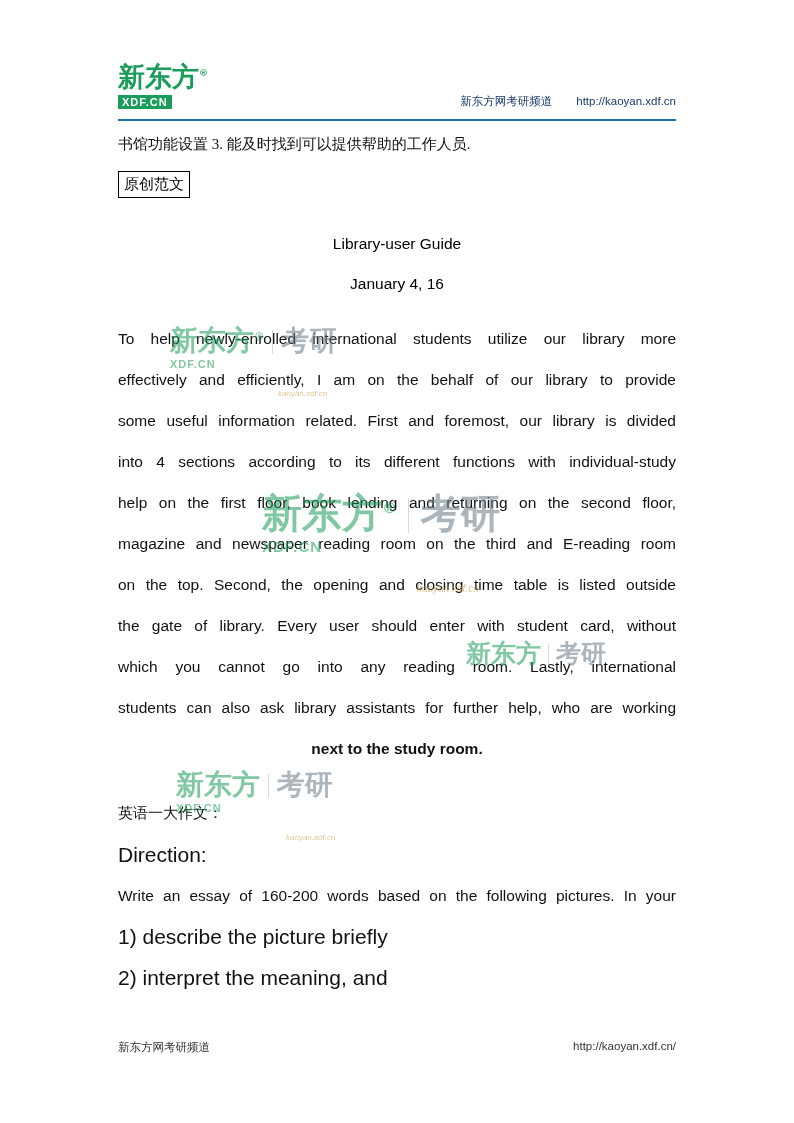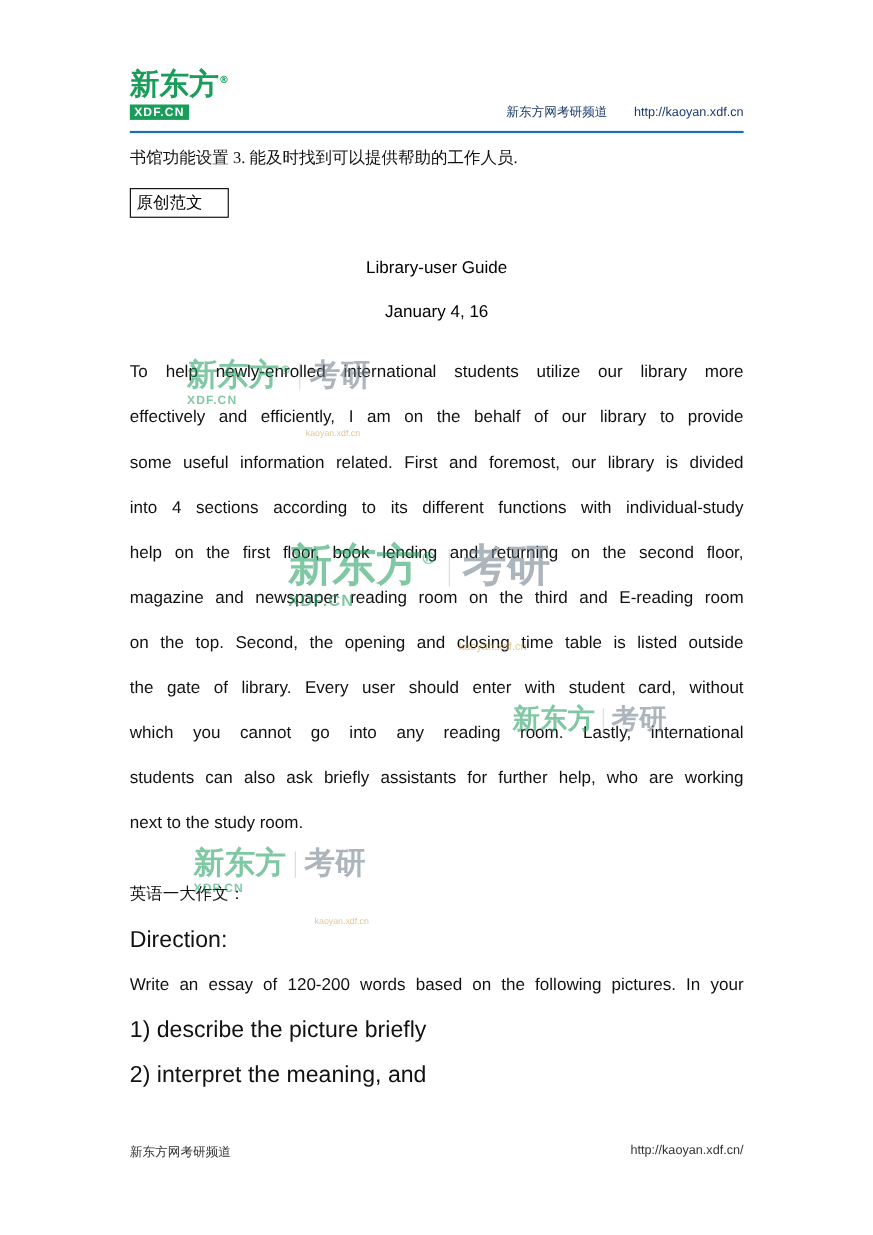--- a/index.html
+++ b/index.html
@@ -99,21 +99,21 @@
     color: #111111;
     white-space: nowrap;
   }
   .cn {
     font-family: Liberation Serif, serif;
     font-size: 15px;
   }
   .boxed {
     display: inline-block;
     border: 1px solid #000;
-    padding: 2px 23px 3px 5px;
+    padding: 2px 5px 3px 5px;
     font-size: 15px;
     line-height: 20px;
     font-family: "DejaVu Sans", "Liberation Sans", sans-serif;
   }
   .center {
     text-align: center;
     font-size: 15.5px;
     line-height: 40px;
   }
   .right {
@@ -129,23 +129,24 @@
   }
   .justified-line {
     display: block;
     text-align: justify;
     text-align-last: justify;
     font-size: 15.5px;
     line-height: 41px;
   }
   .lastline {
     display: block;
-    text-align: left;
+    text-align: center;
     font-size: 15.5px;
     line-height: 41px;
+    font-weight: bold;
   }
   .spacer-sm { height: 14px; }
   .spacer-md { height: 26px; }
 
   
   .footer {
     position: absolute;
     left: 118px;
     top: 1040px;
     width: 558px;
@@ -195,20 +196,21 @@
     display: block;
     font-family: "Liberation Sans", sans-serif;
     font-weight: bold;
     color: #1a9c5a;
     letter-spacing: 1px;
   }
   .wm .wm-url {
     display: inline-block;
     font-family: "Liberation Sans", sans-serif;
     color: #c49a3a;
+    font-style: italic;
   }
 
   .wm1 { left: 170px; top: 322px; font-size: 28px; }
   .wm1 .wm-xdf { font-size: 11px; margin-top: -2px; }
   .wm1 .wm-url { font-size: 8px; margin-left: 108px; margin-top: -10px; }
 
   .wm2 { left: 262px; top: 486px; font-size: 40px; }
   .wm2 .wm-xdf { font-size: 15px; margin-top: -3px; }
   .wm2 .wm-url { font-size: 10px; margin-left: 155px; margin-top: -14px; }
 
@@ -254,35 +256,35 @@
     <div class="para">
       <span class="justified-line">To help newly-enrolled international students utilize our library more</span>
       <span class="justified-line">effectively and efficiently, I am on the behalf of our library to provide</span>
       <span class="justified-line">some useful information related. First and foremost, our library is divided</span>
       <span class="justified-line">into 4 sections according to its different functions with individual-study</span>
       <span class="justified-line">help on the first floor, book lending and returning on the second floor,</span>
       <span class="justified-line">magazine and newspaper reading room on the third and E-reading room</span>
       <span class="justified-line">on the top. Second, the opening and closing time table is listed outside</span>
       <span class="justified-line">the gate of library. Every user should enter with student card, without</span>
       <span class="justified-line">which you cannot go into any reading room. Lastly, international</span>
-      <span class="justified-line">students can also ask briefly assistants for further help, who are working</span>
+      <span class="justified-line">students can also ask library assistants for further help, who are working</span>
       <span class="lastline">next to the study room.</span>
     </div>
 
     <div class="spacer-sm"></div>
 
 
     <div style="height:10px"></div>
 
     <div class="line cn">英语一大作文：</div>
 
     <div class="line">Direction:</div>
 
     <div class="para">
-      <span class="justified-line">Write an essay of 120-200 words based on the following pictures. In your</span>
+      <span class="justified-line">Write an essay of 160-200 words based on the following pictures. In your</span>
     </div>
 
     <div class="line">1)  describe the picture briefly</div>
     <div class="line">2)  interpret the meaning, and</div>
 
   </div>
 
   <div class="wm wm1">
     <div>
       <span class="wm-main">新东方</span><span class="wm-main wm-sup">®</span><span class="wm-bar" style="height:24px"></span><span class="wm-kaoyan">考研</span>

